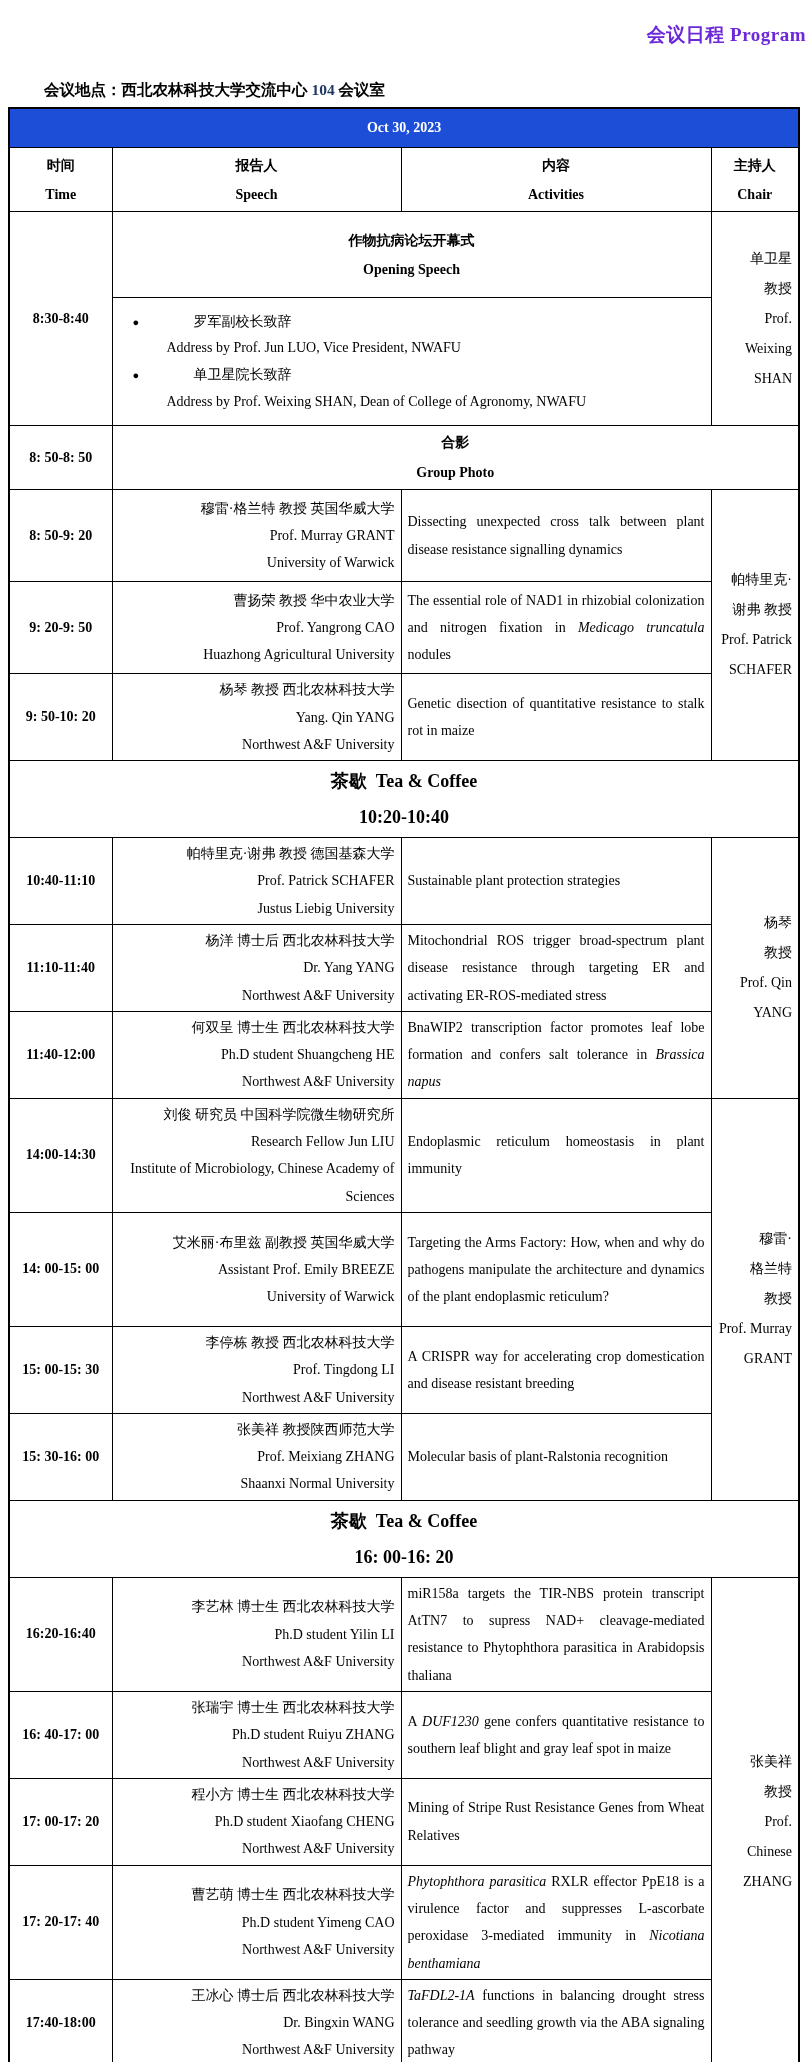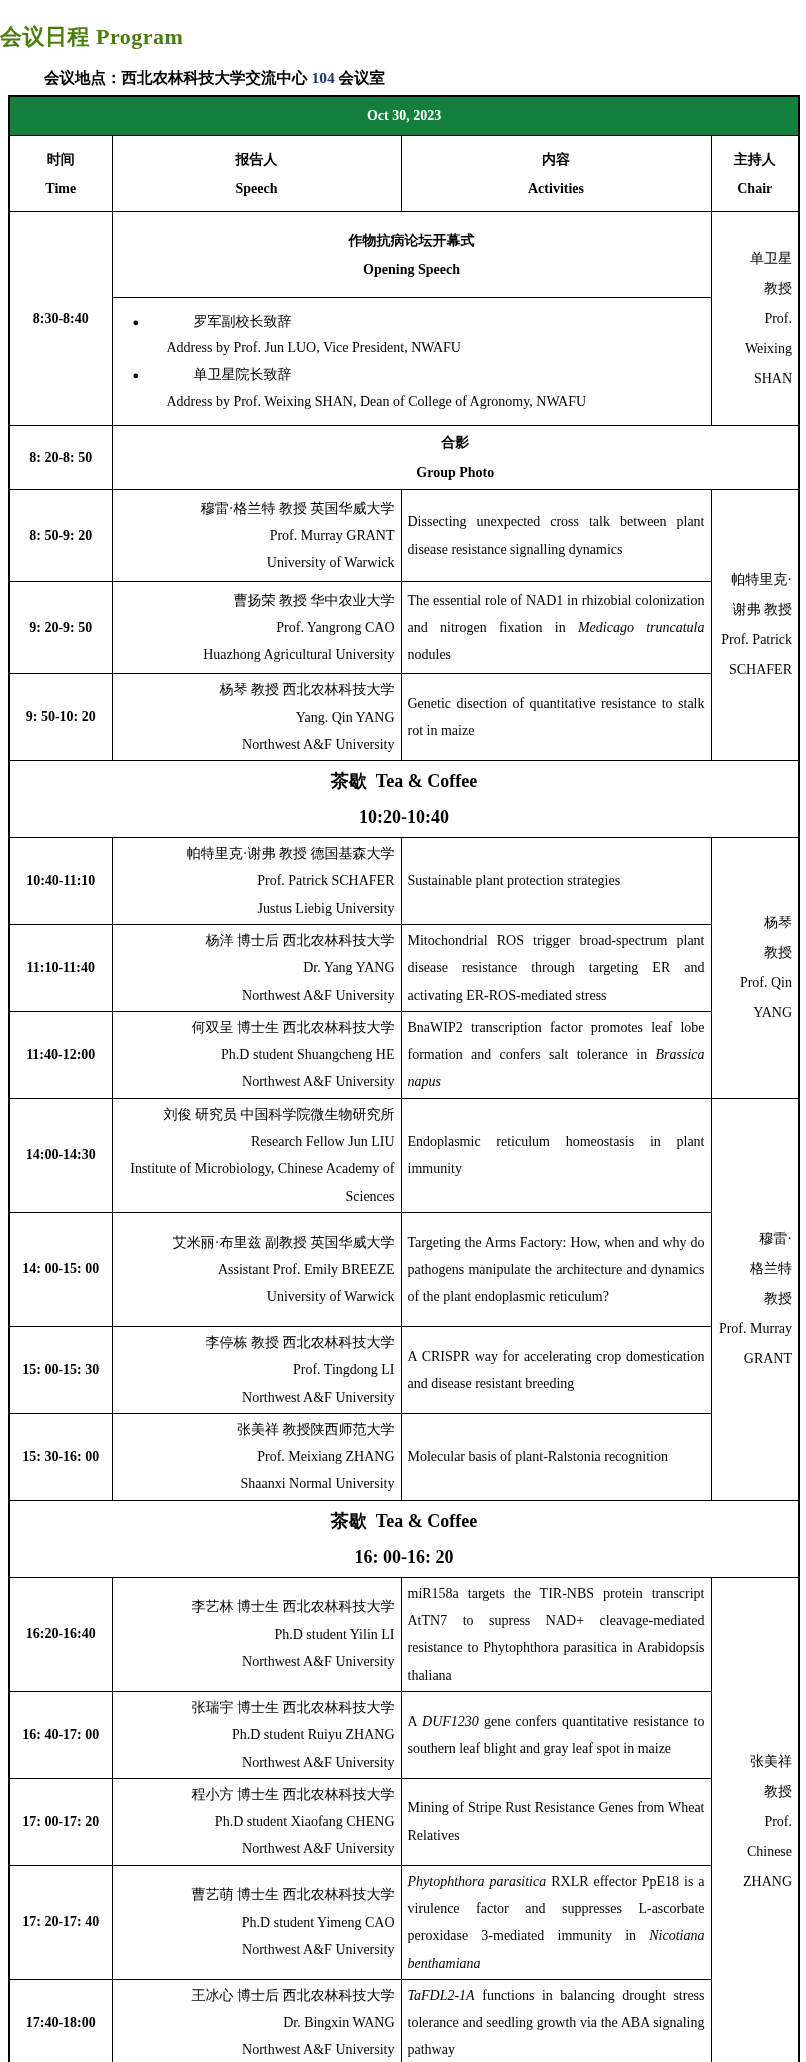--- a/index.html
+++ b/index.html
@@ -4,28 +4,28 @@
 <style>
   html,body{margin:0;padding:0;background:#fff;}
   body{
     width:806px;
     font-family:"Liberation Serif","DejaVu Serif",serif;
     color:#000;
     -webkit-font-smoothing:antialiased;
   }
   .page-title{
     margin-top:22px;
-    text-align:left;
-    font-size:22px;
-    font-weight:bold;
-    color:#4d7c0f;
+    text-align:right;
+    font-size:19px;
+    font-weight:bold;
+    color:#6d28d9;
     letter-spacing:.5px;
   }
   .location-block{
-    margin:16px 0 4px 44px;
+    margin:32px 0 4px 44px;
     font-weight:bold;
     font-size:15.5px;
     line-height:1.35;
   }
   .location-cn{color:#000;}
   .location-en{color:#1F3864;margin-top:2px;}
   .blue{color:#1F3864;}
   .it{font-style:italic;}
 
   table.program{
@@ -40,21 +40,21 @@
     vertical-align:middle;
     font-size:14px;
   }
   table.program{border:2px solid #000;}
   col.c-time{width:103px;}
   col.c-speaker{width:289px;}
   col.c-activity{width:310px;}
   col.c-chair{width:88px;}
 
   td.banner{
-    background:#15803d;
+    background:#1d4ed8;
     color:#fff;
     text-align:center;
     font-weight:bold;
     font-size:20px;
     border:1px solid #000;
   }
   td.colhead{
     text-align:center;
     font-weight:bold;
     font-size:15px;
@@ -117,21 +117,21 @@
       <col class="c-speaker">
       <col class="c-activity">
       <col class="c-chair">
   </colgroup>
   <tbody>
 
   <tr style="height:40px;">
     <td class="banner" colspan="4">Oct 30, 2023</td>
   </tr>
 
-  <tr style="height:76px;">
+  <tr style="height:64px;">
     <td class="colhead">
       <div>时间</div>
       <div>Time</div>
     </td>
     <td class="colhead">
       <div>报告人</div>
       <div>Speech</div>
     </td>
     <td class="colhead">
       <div>内容</div>
@@ -167,21 +167,21 @@
       <div class="item-en">Address by Prof. Jun LUO, Vice President, NWAFU</div>
       <div class="bullet-line">
         <span class="bullet-glyph">●</span>
         <span class="bullet-cn">单卫星院长致辞</span>
       </div>
       <div class="item-en">Address by Prof. Weixing SHAN, Dean of College of Agronomy, NWAFU</div>
     </td>
   </tr>
 
   <tr style="height:56px;">
-    <td class="time">8: 20-8: 50</td>
+    <td class="time">8: 50-8: 50</td>
     <td class="section-title" colspan="3">
       <div>合影</div>
       <div>Group Photo</div>
     </td>
   </tr>
 
   <tr style="height:92px;">
     <td class="time">8: 50-9: 20</td>
     <td class="speaker">
           <div class="ln">穆雷·格兰特 教授 英国华威大学</div>

